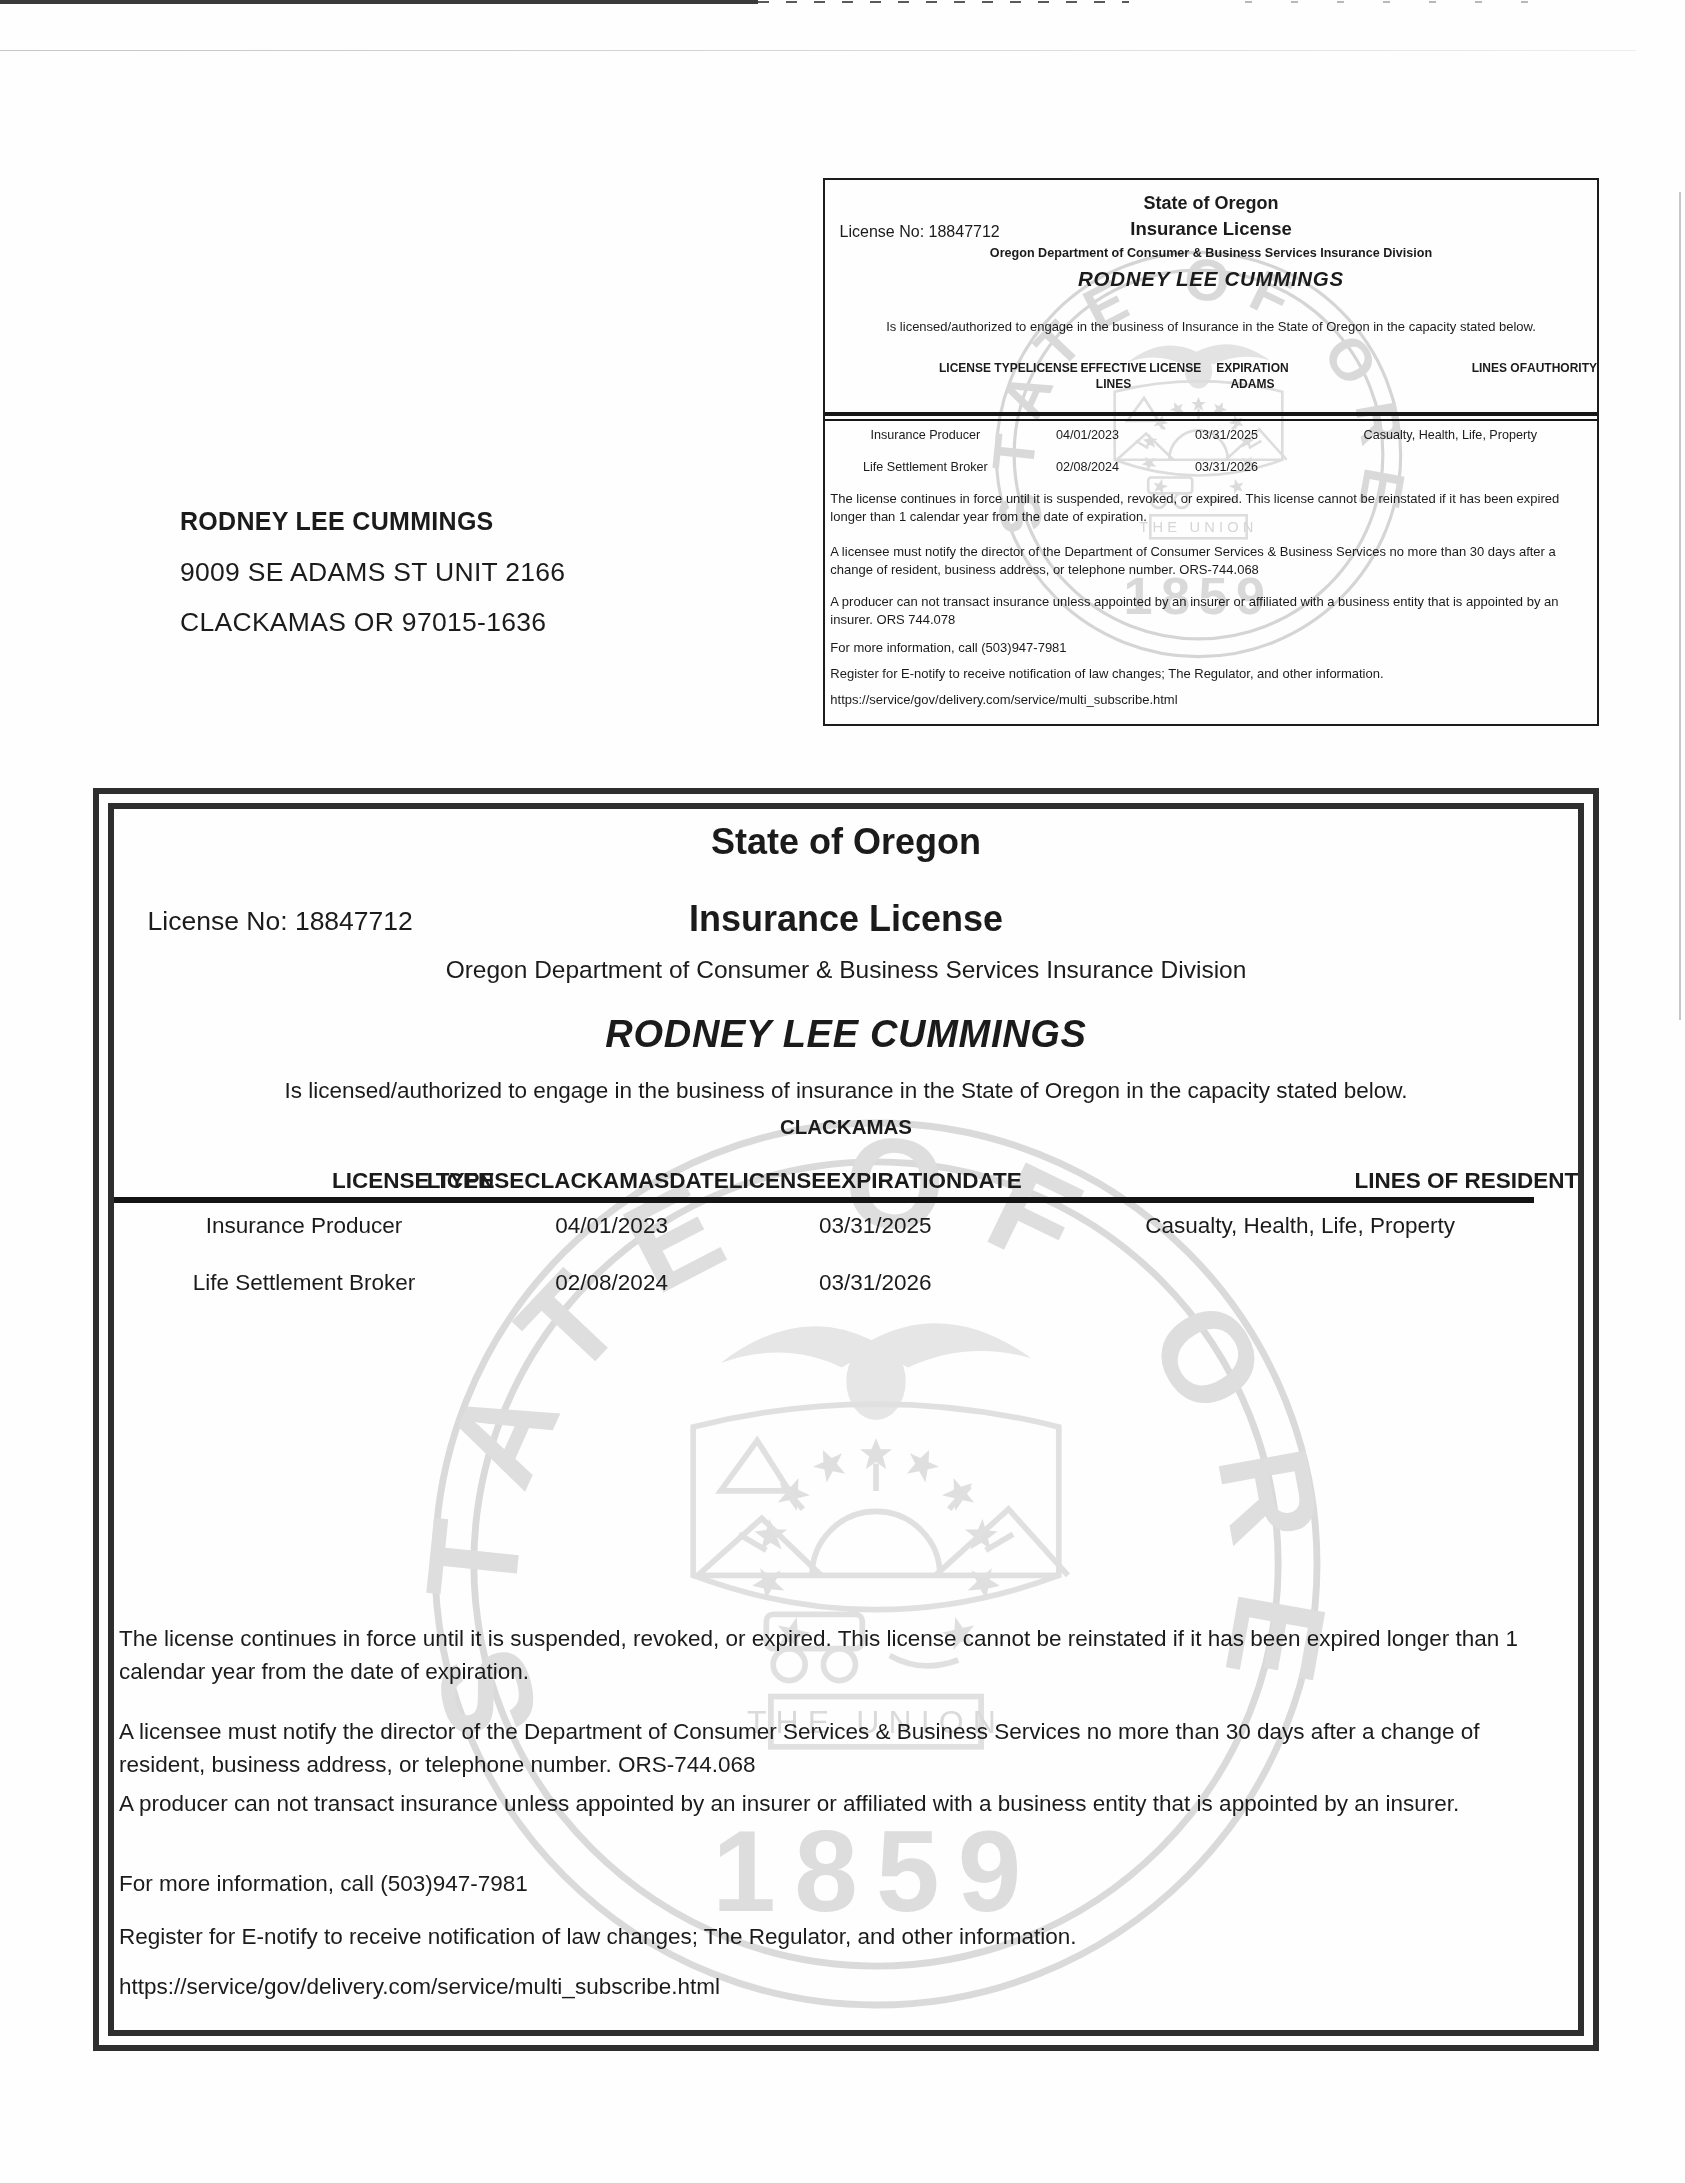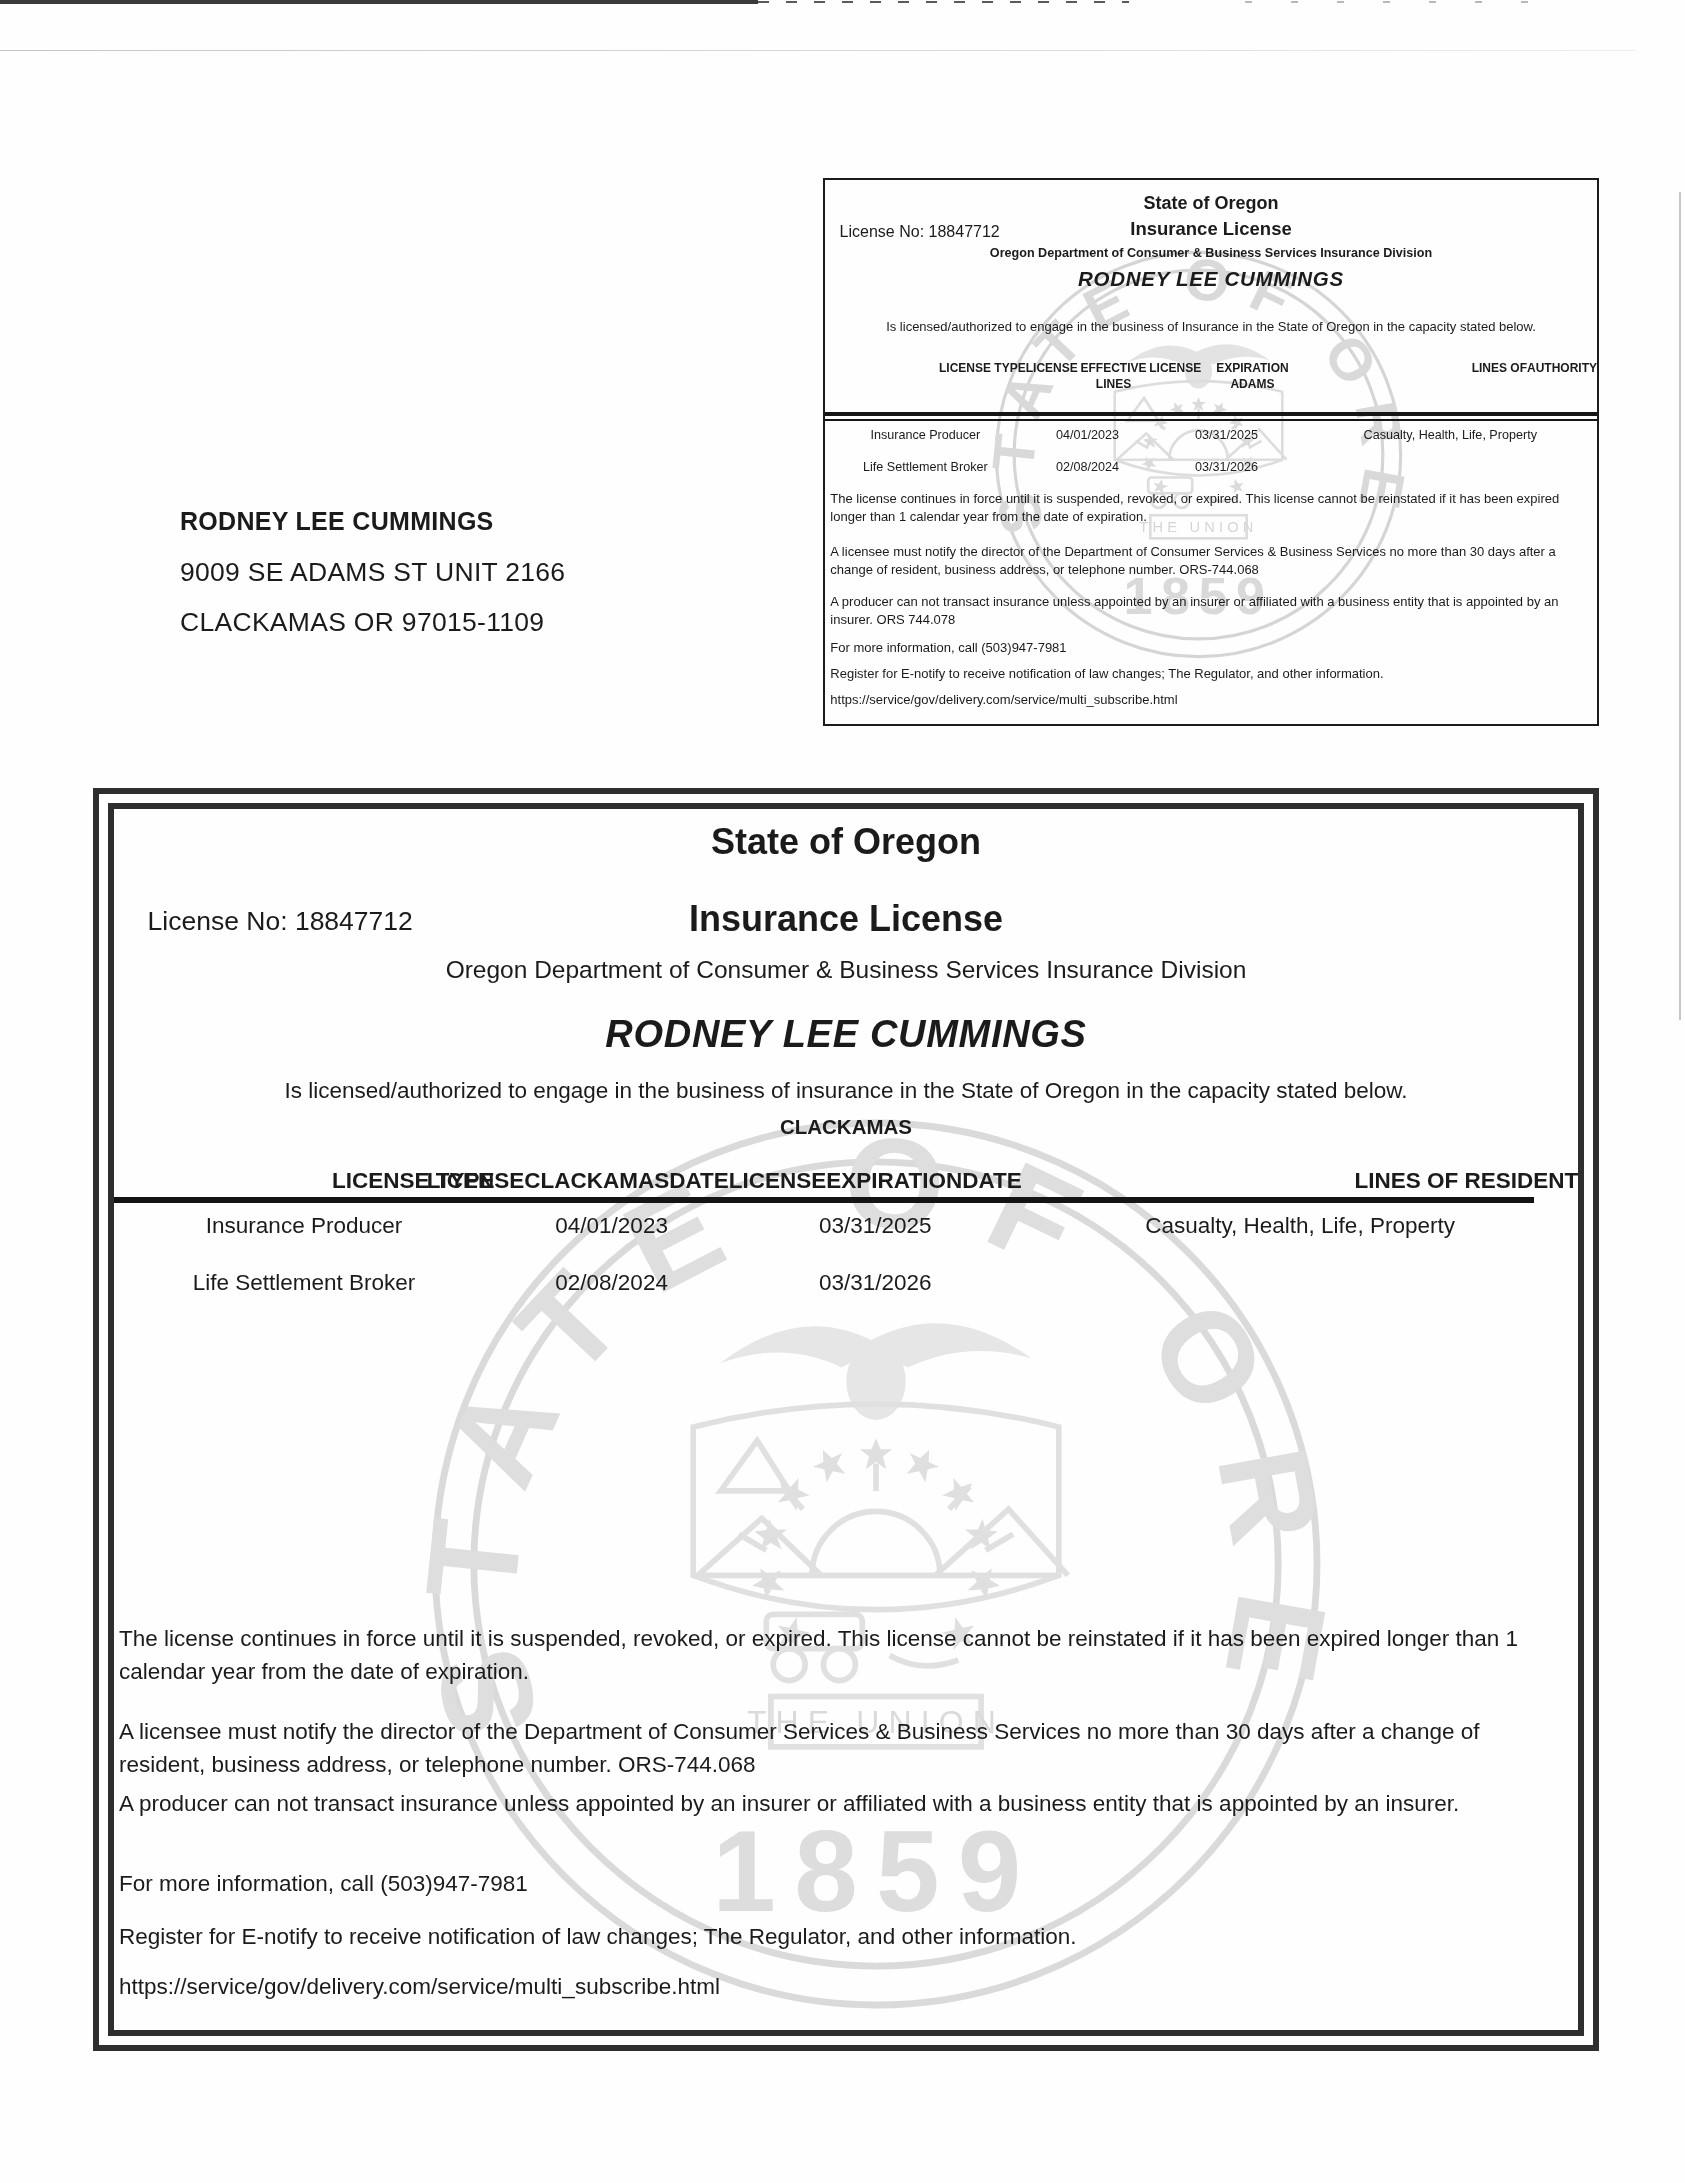--- a/index.html
+++ b/index.html
@@ -86,21 +86,21 @@
 
 <div class="artifact a-top1"></div>
 <div class="artifact a-top1b"></div>
 <div class="artifact a-top1c"></div>
 <div class="artifact a-top2"></div>
 <div class="artifact a-right"></div>
 
 <div class="address">
   <div class="addr-name">RODNEY LEE CUMMINGS</div>
   <div class="addr-line">9009 SE ADAMS ST UNIT 2166</div>
-  <div class="addr-line">CLACKAMAS OR 97015-1109</div>
+  <div class="addr-line">CLACKAMAS OR 97015-1636</div>
 </div>
 
 <div class="card">
   <svg class="seal seal-sm" viewBox="0 0 400 400" xmlns="http://www.w3.org/2000/svg">
     <defs>
       <path id="arcA" d="M 55,270 A 157 157 0 1 1 345,270" fill="none"></path>
       <path id="starA" d="M 0,-7 L 2,-2.2 L 7,-2.2 L 3,1 L 4.5,6.5 L 0,3.2 L -4.5,6.5 L -3,1 L -7,-2.2 L -2,-2.2 Z"></path>
     </defs>
     <g fill="none" stroke="#bdbdbd" stroke-width="3">
       <circle cx="200" cy="200" r="193"></circle>

